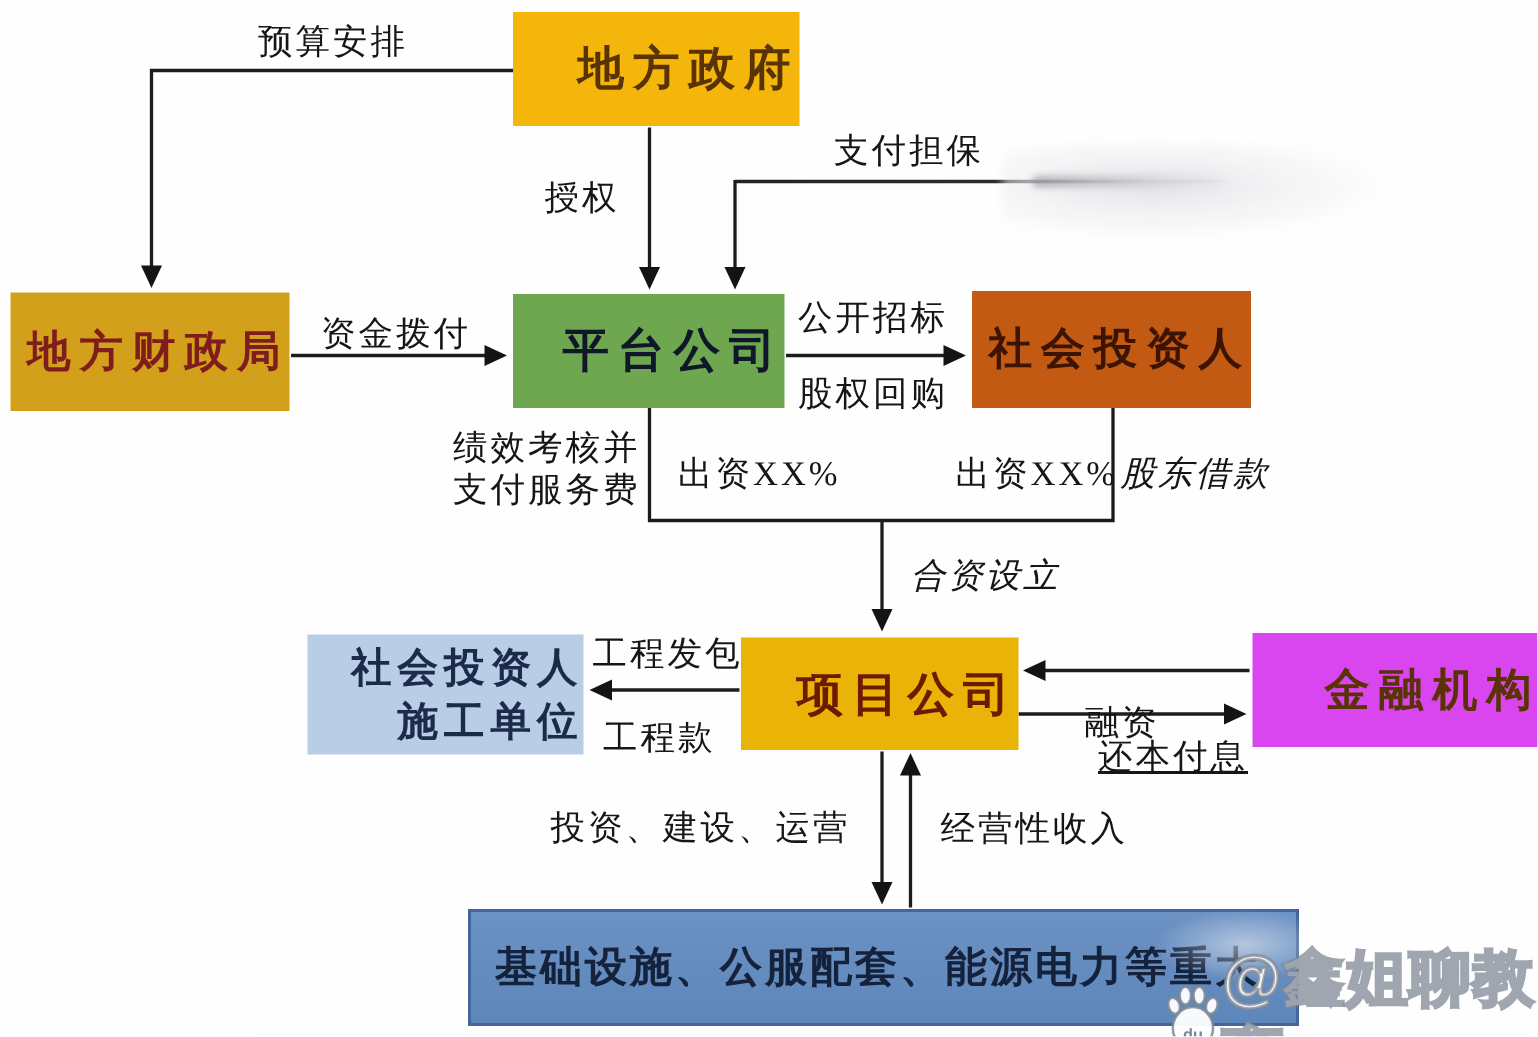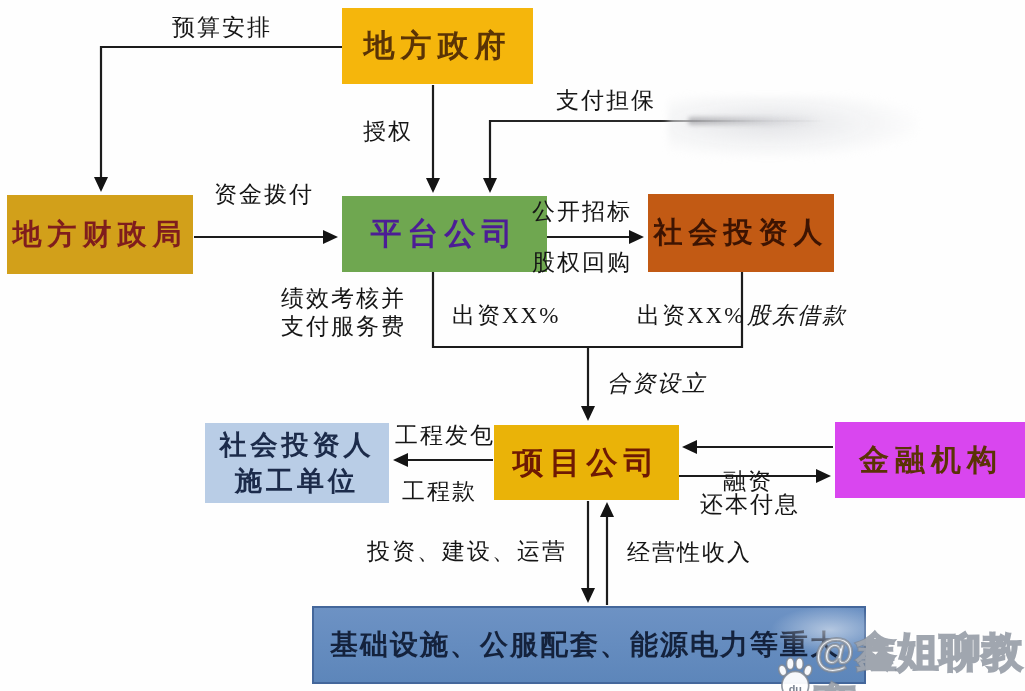--- a/index.html
+++ b/index.html
@@ -3,54 +3,54 @@
 <meta charset="utf-8">
 <style>
   html,body{margin:0;padding:0;background:#ffffff;}
   #stage{
     position:relative;width:1025px;height:691px;background:#fefefe;overflow:hidden;
     font-family:"Liberation Serif", serif;
   }
   svg.wires{position:absolute;left:0;top:0;z-index:1;}
   .node{
     position:absolute;z-index:2;display:flex;flex-direction:column;
-    align-items:center;justify-content:center;text-align:center;
+    align-items:flex-end;justify-content:center;text-align:center;
     font-weight:600;letter-spacing:6px;white-space:nowrap;
   }
   #n-localgov      {left:342px;top:8px;  width:191px;height:76px;background:#F5B60C;color:#5a3305;font-size:31px;}
   #n-finbureau     {left:7px;  top:195px;width:186px;height:79px;background:#D2A01A;color:#7f1d1d;font-size:29px;}
-  #n-platform      {left:342px;top:196px;width:205px;height:76px;background:#6FA750;color:#4c1d95;font-size:31px;}
+  #n-platform      {left:342px;top:196px;width:181px;height:76px;background:#6FA750;color:#0f172a;font-size:31px;}
   #n-investor      {left:648px;top:194px;width:186px;height:78px;background:#C25A14;color:#3d1402;font-size:29px;}
   #n-projectco     {left:494px;top:425px;width:185px;height:75px;background:#eab308;color:#6e1903;font-size:31px;}
   #n-constructor   {left:205px;top:423px;width:184px;height:80px;background:#B9CDE6;color:#1c2b4a;font-size:27px;letter-spacing:4px;line-height:36px;}
   #n-financialinst {left:835px;top:422px;width:192px;height:76px;background:#d946ef;color:#5a3305;font-size:30px;}
   #n-projects{
     left:312px;top:606px;width:554px;height:78px;background:linear-gradient(#6d92c4,#5d86ba);
     border:2px solid #44679b;box-sizing:border-box;color:#14223c;font-size:28px;
     letter-spacing:2px;align-items:flex-start;justify-content:center;padding-left:16px;
   }
   .elabel{
     position:absolute;z-index:3;color:#161616;font-size:23px;letter-spacing:2px;
     white-space:nowrap;font-weight:500;
   }
   #l-budget   {left:172px;top:12px;}
   #l-auth     {left:363px;top:116px;}
   #l-guarantee{left:556px;top:85px;}
-  #l-fund     {left:214px;top:179px;}
+  #l-fund     {left:214px;top:207px;}
   #l-bid      {left:532px;top:196px;}
   #l-buyback  {left:532px;top:247px;}
-  #l-perf     {left:281px;top:285px;width:146px;text-align:left;line-height:28px;white-space:normal;}
+  #l-perf     {left:281px;top:285px;width:146px;text-align:right;line-height:28px;white-space:normal;}
   #l-capital-a{left:452px;top:300px;}
   #l-capital-b{left:637px;top:300px;}
   #l-loan     {left:747px;top:300px;font-style:italic;}
   #l-jv       {left:607px;top:368px;font-style:italic;}
   #l-contract {left:395px;top:420px;}
   #l-payment  {left:402px;top:476px;}
   #l-financing{left:723px;top:418px;margin-top:48px;}
-  #l-debt     {left:700px;top:489px;}
+  #l-debt     {left:732px;top:489px;text-decoration:underline;}
   #l-ibo      {left:367px;top:536px;}
   #l-income   {left:627px;top:537px;}
 
   .smudge1{
     position:absolute;z-index:2;left:668px;top:96px;width:250px;height:62px;
     background:radial-gradient(ellipse at 40% 45%, rgba(226,227,230,0.95) 0%, rgba(236,237,239,0.55) 45%, rgba(255,255,255,0) 75%);
     filter:blur(3px);
   }
   .smudge1b{
     position:absolute;z-index:2;left:688px;top:117px;width:132px;height:8px;border-radius:4px;

